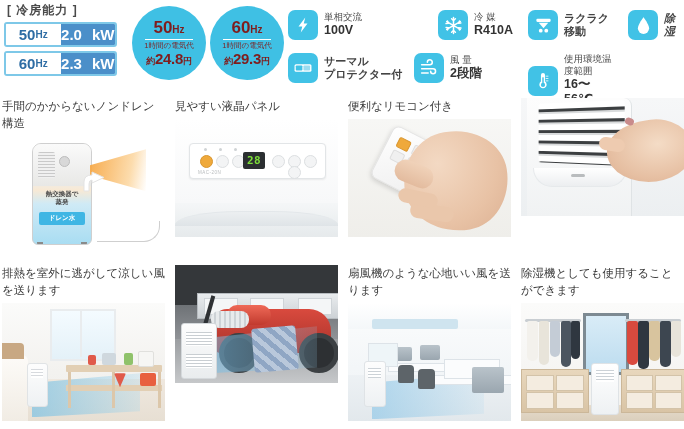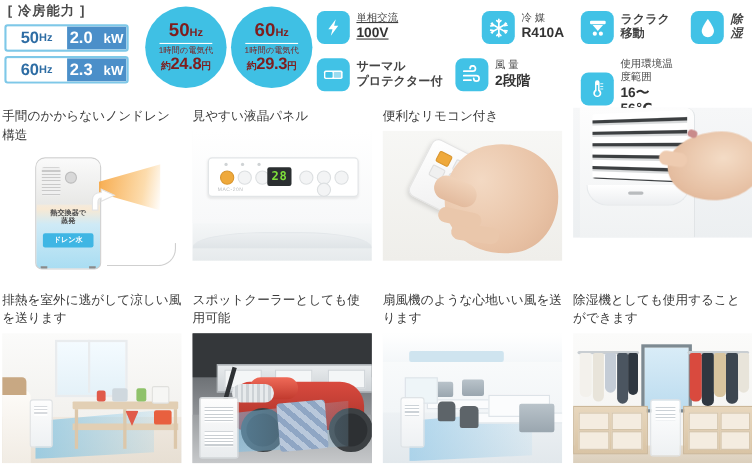--- a/index.html
+++ b/index.html
@@ -17,21 +17,21 @@
   .cap-title{font-size:12px;font-weight:bold;color:#4a4a4a;letter-spacing:1px;
              margin:0 0 3px 3px;}
   .cap-row{display:flex;width:113px;height:25px;margin-bottom:4px;
            border:2px solid #7ec8e8;border-radius:3px;box-sizing:border-box;
            background:#fff;overflow:hidden;}
   .cap-hz{flex:0 0 50%;display:flex;align-items:center;justify-content:center;
           color:#2e6da4;font-weight:bold;font-size:15px;background:#fff;}
   .cap-hz .u{font-size:10px;}
   .cap-kw{flex:1;display:flex;align-items:center;justify-content:center;
           background:#4b8fc9;color:#fff;font-weight:bold;font-size:15px;}
-  .cap-kw .u{font-size:12px;margin-left:10px;}
+  .cap-kw .u{font-size:15px;margin-left:10px;}
 
   .circle{position:absolute;top:6px;width:74px;height:74px;border-radius:50%;
           background:#3fc0e4;color:#7f1d1d;text-align:center;
           display:flex;flex-direction:column;align-items:center;justify-content:center;}
   .circle.c1{left:132px;}
   .circle.c2{left:210px;}
   .circle .hz{font-size:17px;font-weight:bold;line-height:1;}
   .circle .hz .u{font-size:10px;}
   .circle .rule{width:48px;height:1px;background:#fff;margin:3px 0 2px;}
   .circle .lbl{font-size:7.5px;line-height:1.1;}
@@ -40,21 +40,21 @@
 
   .feat{position:absolute;display:flex;align-items:center;gap:6px;}
   .feat .ic{width:30px;height:30px;border-radius:7px;background:#41c2e6;
             flex:0 0 30px;display:flex;align-items:center;justify-content:center;}
   .feat .ic svg{display:block;}
   .feat .tx{font-size:9px;line-height:1.25;color:#4a4a4a;}
   .feat .tx .big{font-size:12.5px;font-weight:bold;color:#333;display:block;}
   .feat .tx .sm{display:block;font-size:9.5px;}
   .feat .tx .b2{font-size:11px;font-weight:bold;color:#444;display:block;line-height:1.2;}
 
-  .f1{left:288px;top:10px;text-decoration:underline;}
+  .f1{left:288px;top:10px;}
   .f2{left:288px;top:53px;}
   .f3{left:438px;top:10px;justify-content:space-between;}
   .f4{left:414px;top:53px;}
   .f5{left:528px;top:10px;}
   .f6{left:528px;top:53px;}
   .f7{left:628px;top:10px;font-style:italic;}
 
   
   .grid{position:absolute;left:0;top:98px;width:684px;}
   .row{display:flex;gap:10px;padding:0 2px;}
@@ -505,21 +505,20 @@
           <div class="obj" style="left:138px;top:70px;width:16px;height:13px;background:#e8603f"></div>
           <div class="bed"></div>
           <div class="hb"></div>
           <div class="ac">
               <i></i>
             </div>
         </div>
       </div>
 
       <div class="cell">
-        <p class="cap">スポットクーラーとしても使用可能</p>
         <div class="shot p6">
           <div class="wall"></div>
           <div class="bench">
             <i style="left:6px"></i>
             <i style="left:52px"></i>
             <i style="left:100px"></i>
           </div>
           <div class="floor"></div>
           <div class="moto"></div>
           <div class="tank"></div>

